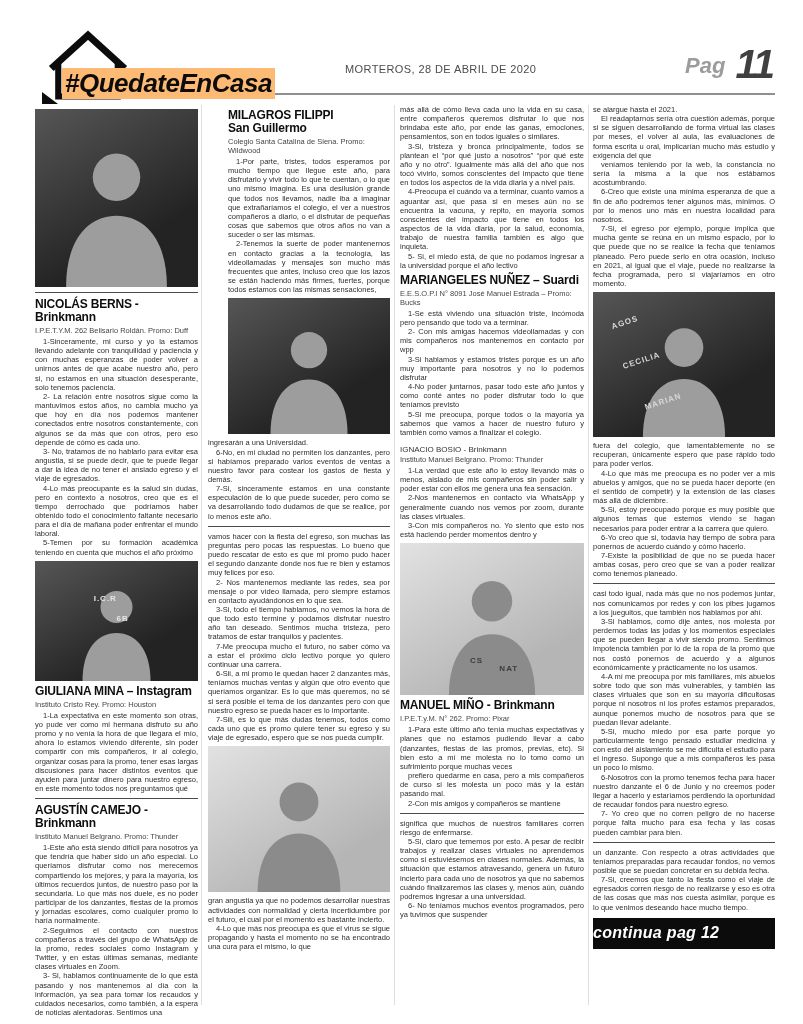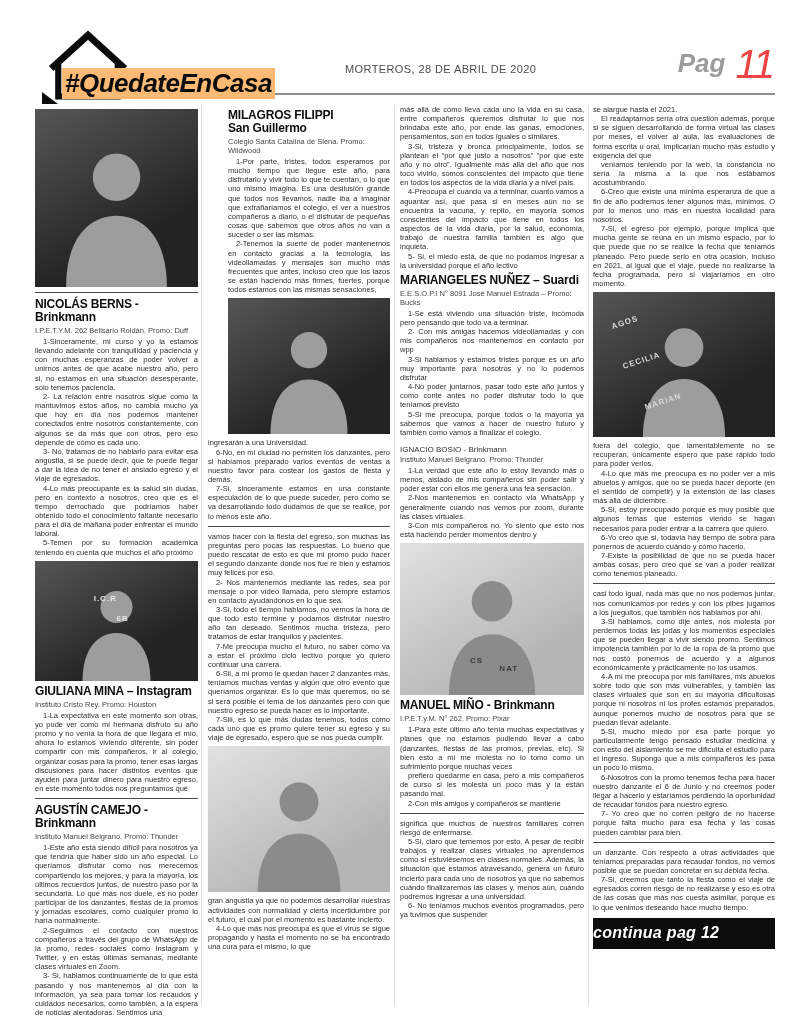--- a/index.html
+++ b/index.html
@@ -9,22 +9,22 @@
   .masthead{position:absolute;left:0;top:0;width:100%;height:104px;}
   .header-rule{position:absolute;left:148px;top:93px;right:28px;height:2px;background:#8f8f8f;}
   .logo{position:absolute;left:40px;top:30px;width:215px;height:70px;}
   .logo svg{position:absolute;left:0;top:0;}
   .logo .tag{position:absolute;left:22px;top:38px;font-size:26px;font-weight:bold;font-style:italic;
              color:#0c0c0c;background:#fdba74;padding:0 3px;letter-spacing:-0.5px;white-space:nowrap;}
   .logo .shadow{position:absolute;left:2px;top:62px;width:0;height:0;
                 border-left:16px solid #0c0c0c;border-top:12px solid transparent;}
   .dateline{position:absolute;left:345px;top:63px;font-size:11px;letter-spacing:.4px;color:#4c4c4c;white-space:nowrap;}
   .pagbox{position:absolute;right:30px;top:44px;display:flex;align-items:flex-end;}
-  .pag-word{font-size:26px;font-weight:bold;font-style:italic;color:#9c9c9c;padding:0 10px 5px 0;}
-  .pag-num{font-size:40px;line-height:40px;font-weight:normal;font-style:italic;color:#ef4444;letter-spacing:-2px;text-align:center;}
+  .pag-word{font-size:22px;font-weight:bold;font-style:italic;color:#9c9c9c;padding:0 10px 5px 0;}
+  .pag-num{font-size:40px;line-height:40px;font-weight:bold;font-style:italic;color:#404040;letter-spacing:-2px;text-align:center;}
   
   .col{position:absolute;top:105px;}
   .gutter{position:absolute;top:105px;height:900px;width:1px;background:#dedede;}
   .p{font-size:7.5px;line-height:9.15px;text-align:justify;margin:0;}
   .p.ind{text-indent:8px;}
   .h{font-size:12px;line-height:13px;font-weight:bold;color:#0e0e0e;margin:4px 0 2px;
      letter-spacing:-0.2px;white-space:pre-line;}
   .sub{font-size:7.5px;line-height:9px;color:#464646;margin:0 0 2px;}
   .ph{font-size:8px;line-height:10px;margin:8px 0 0;color:#333;}
   .divider{border:0;border-top:1.5px solid #4a4a4a;margin:5px 0;}

